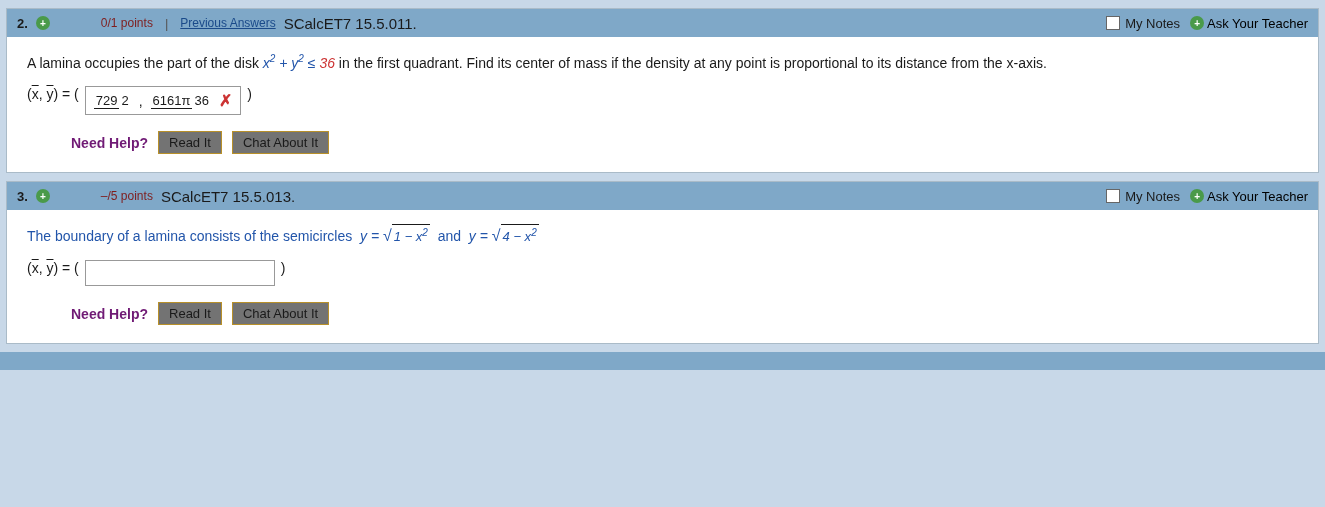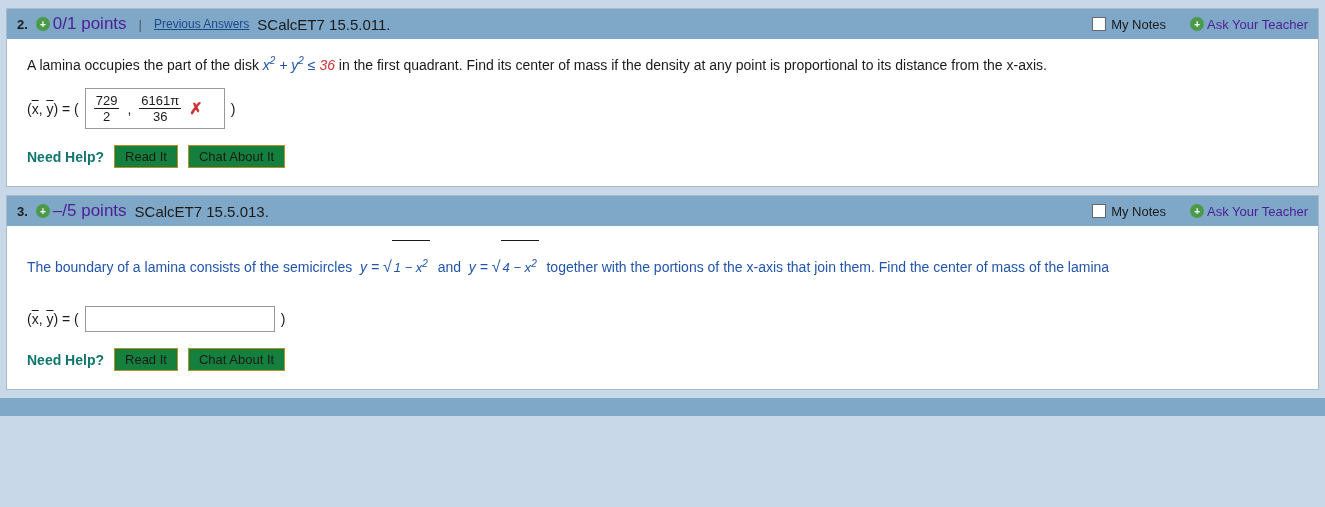--- a/index.html
+++ b/index.html
@@ -51,22 +51,23 @@
       border-radius: 50%;
       display: inline-flex;
       align-items: center;
       justify-content: center;
       color: white;
       font-size: 10px;
       font-weight: bold;
     }
 
     .points-text {
-      color: #4c1d95;
-      font-size: 17px;
+      color: #7f1d1d;
+      font-size: 12px;
+      margin-left: 48px;
     }
 
     .separator {
       color: #555;
       margin: 0 4px;
     }
 
     .prev-answers {
       color: #1a4a8a;
       text-decoration: underline;
@@ -75,21 +76,21 @@
     }
 
     .source-text {
       color: #1a1a1a;
       font-size: 15px;
     }
 
     .header-right {
       display: flex;
       align-items: center;
-      gap: 24px;
+      gap: 10px;
     }
 
     .my-notes-area {
       display: flex;
       align-items: center;
       gap: 5px;
     }
 
     .notes-checkbox {
       width: 14px;
@@ -108,60 +109,59 @@
       align-items: center;
       gap: 3px;
       cursor: pointer;
     }
 
     .ask-teacher-btn .green-circle {
       background: #4a9a4a;
     }
 
     .ask-teacher-label {
-      color: #4c1d95;
+      color: #000000;
       font-size: 13px;
     }
 
     .problem-body {
       padding: 14px 20px 18px 20px;
     }
 
     .problem-text {
       color: #2255aa;
       font-size: 14px;
       line-height: 1.6;
       margin-bottom: 12px;
     }
 
     .problem-text .black {
       color: #1a1a1a;
     }
 
     .answer-line {
       display: flex;
-      align-items: center;
       gap: 6px;
       margin-bottom: 16px;
       font-size: 14px;
       color: #1a1a1a;
     }
 
     .answer-box {
       border: 1px solid #999;
       padding: 4px 8px;
       min-width: 140px;
       display: inline-flex;
       align-items: center;
       gap: 8px;
     }
 
     .fraction {
       display: inline-flex;
-      flex-direction: column;
+      flex-direction: row;
       align-items: center;
       font-size: 13px;
       vertical-align: middle;
     }
 
     .fraction .numerator {
       border-bottom: 1px solid #1a1a1a;
       padding: 0 2px;
       text-align: center;
     }
@@ -178,27 +178,28 @@
       cursor: pointer;
     }
 
     .need-help {
       display: flex;
       align-items: center;
       gap: 10px;
     }
 
     .need-help-label {
-      color: #0f766e;
+      color: #701a75;
       font-weight: bold;
       font-size: 14px;
+      margin-left: 44px;
     }
 
     .help-btn {
-      background: #15803d;
+      background: #737373;
       border: 1px solid #b8902a;
       padding: 3px 10px;
       font-size: 13px;
       cursor: pointer;
       color: #1a1a1a;
     }
 
     .math-expr {
       font-style: italic;
     }
@@ -224,21 +225,21 @@
       align-items: center;
     }
 
     .sqrt-symbol {
       font-size: 16px;
       line-height: 1;
     }
 
     .sqrt-content {
       border-top: 1px solid #1a1a1a;
-      padding: 15px 2px;
+      padding: 0 2px;
       font-size: 13px;
     }
 
     .bottom-bar {
       height: 18px;
       background: #7fa8c8;
       margin-top: 4px;
     }
   </style>
 </head>
@@ -325,21 +326,20 @@
       <span>The boundary of a lamina consists of the semicircles&nbsp;</span>
       <span class="math-expr">y = <span class="sqrt-expr">
             <span class="sqrt-symbol">√</span>
             <span class="sqrt-content">1 − x<sup>2</sup></span>
           </span></span>
       <span>&nbsp;and&nbsp;</span>
       <span class="math-expr">y = <span class="sqrt-expr">
             <span class="sqrt-symbol">√</span>
             <span class="sqrt-content">4 − x<sup>2</sup></span>
           </span></span>
-      <span>&nbsp;together with the portions of the x-axis that join them. Find the center of mass of the lamina</span>
       <br>
     </div>
 
     <div class="answer-line">
       <span>(<span class="overbar">x</span>, <span class="overbar">y</span>) = (</span>
       <input type="text" class="answer-input" style="">
       <span>)</span>
     </div>
 
     <div class="need-help">

